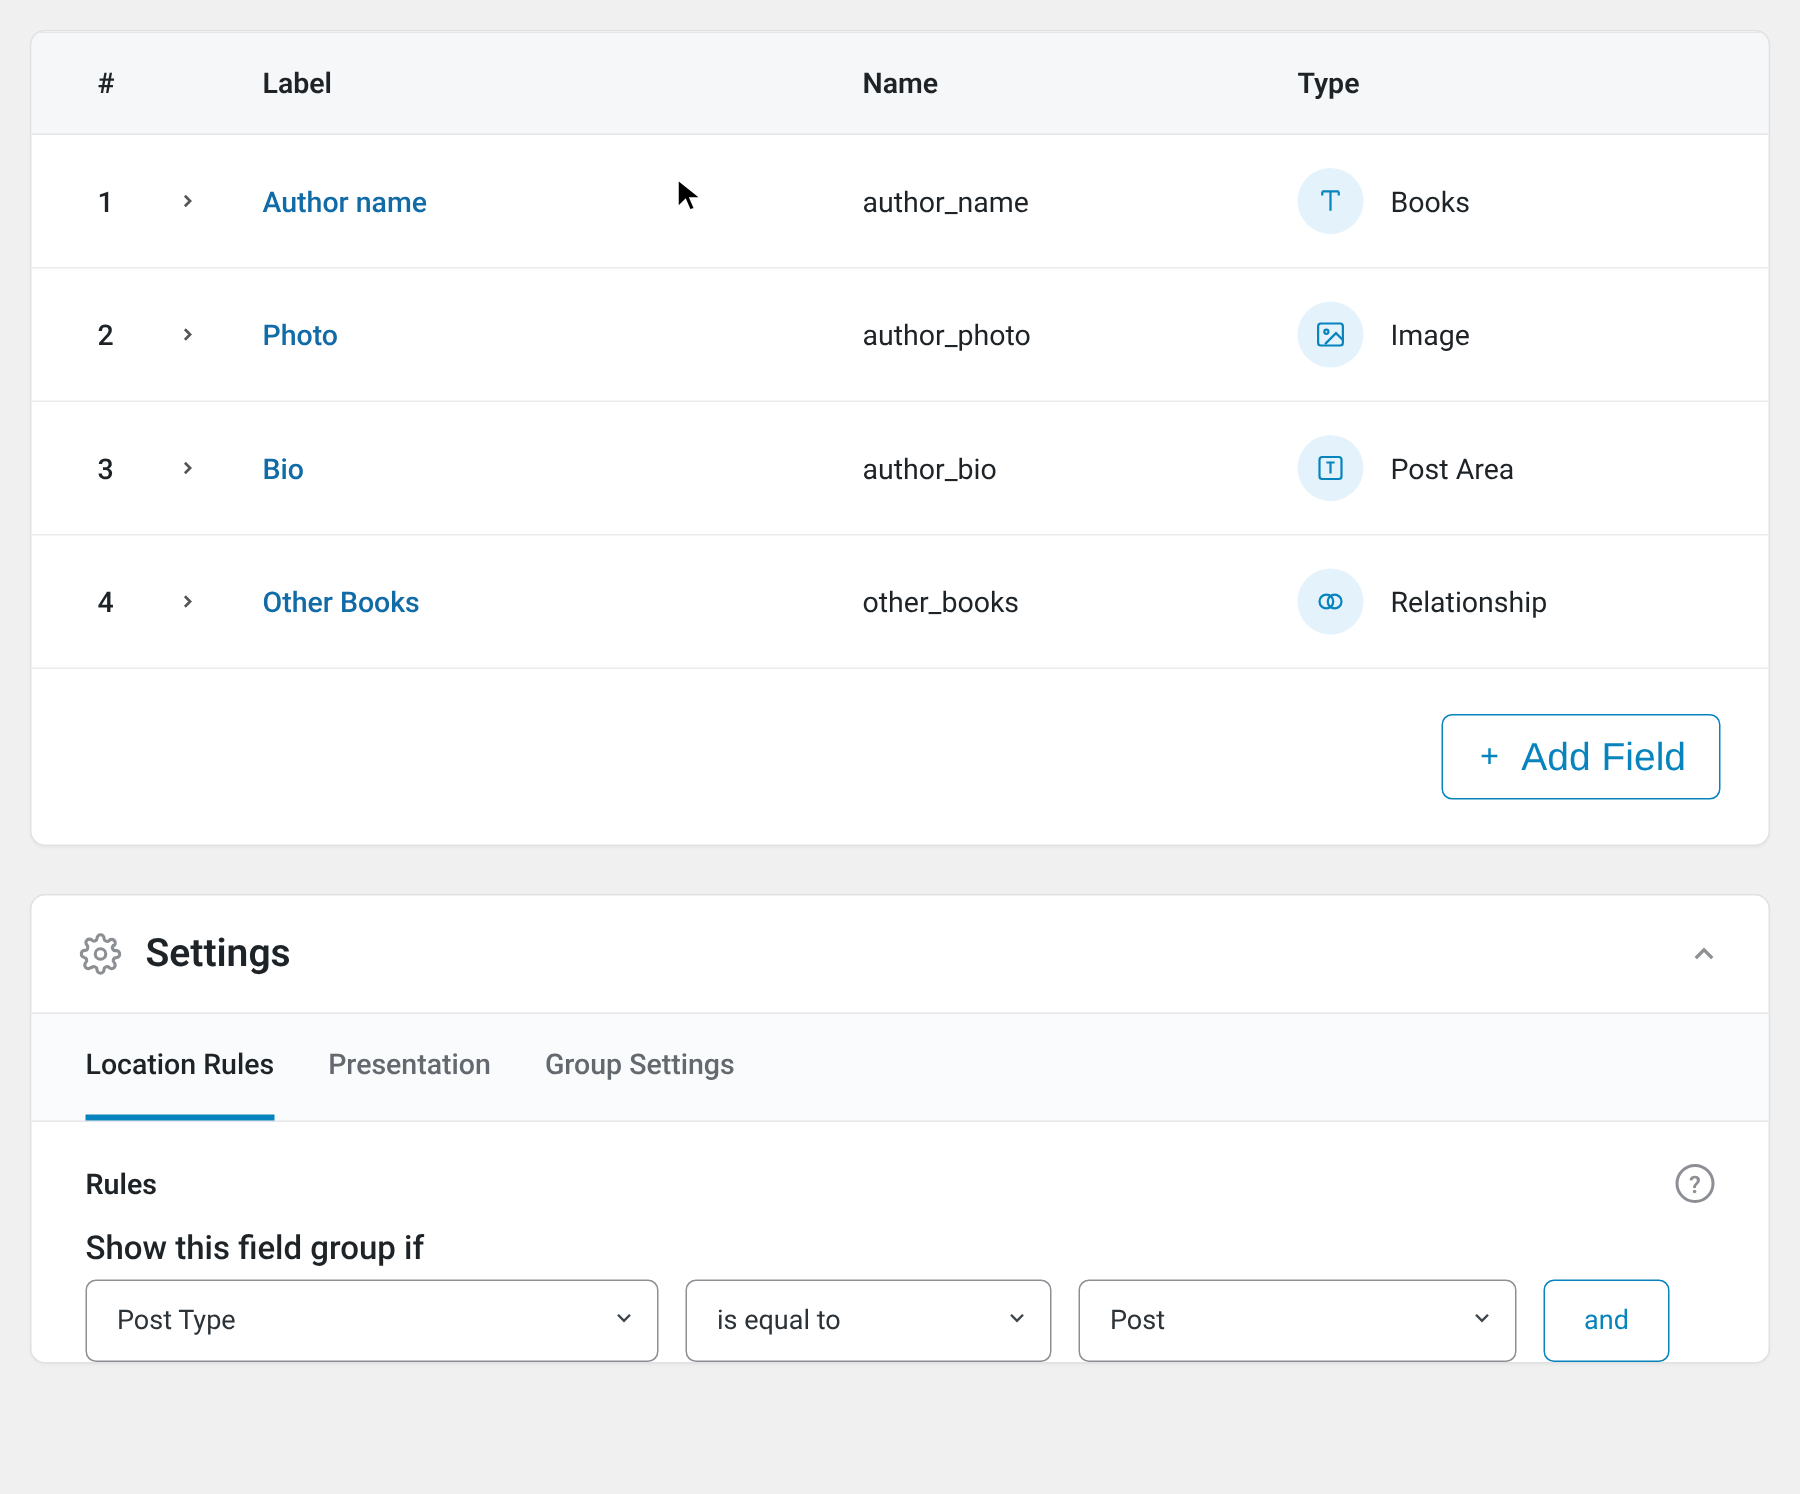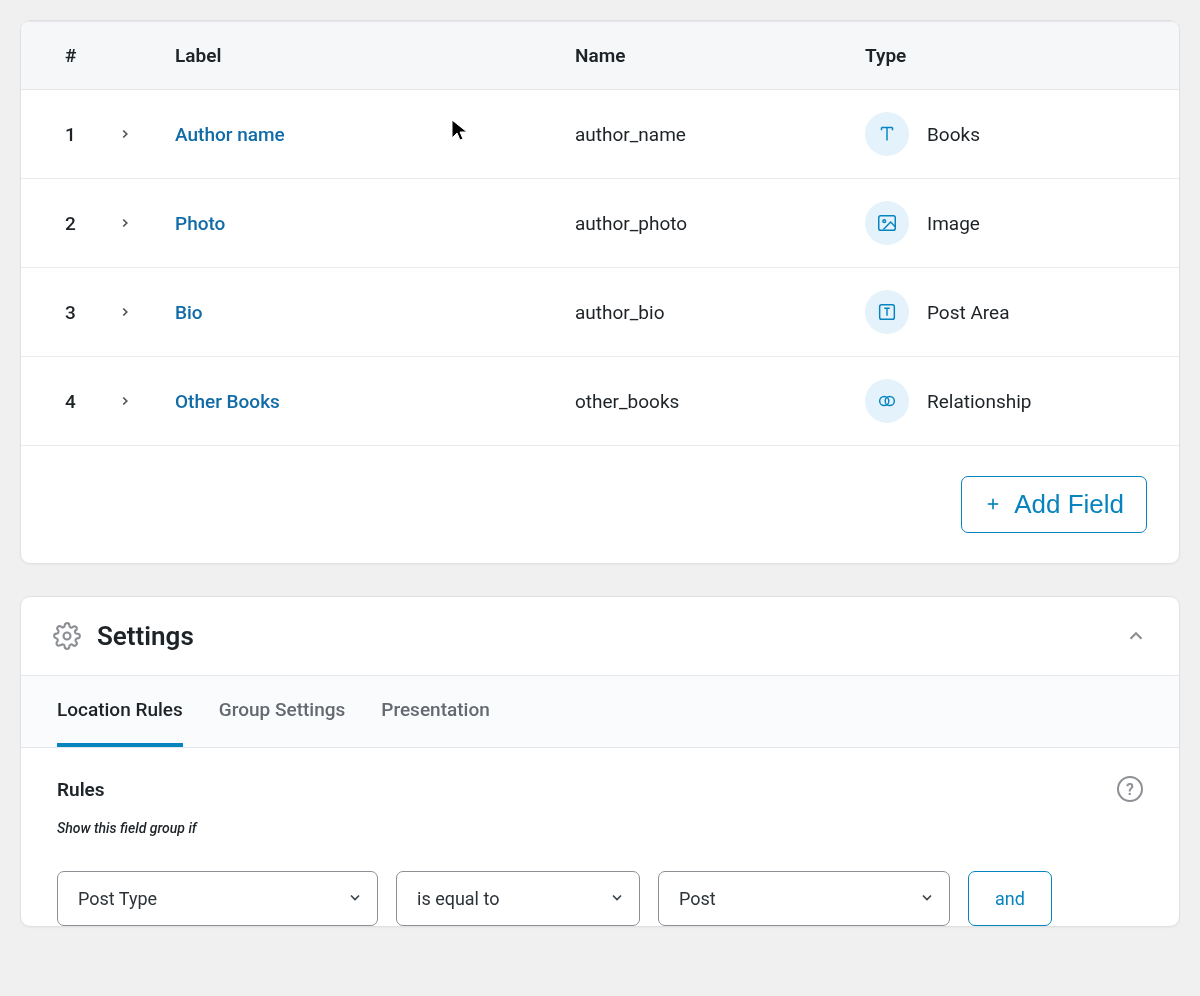--- a/index.html
+++ b/index.html
@@ -130,42 +130,41 @@
   .help-circle {
     width: 26px; height: 26px;
     border: 2px solid #8c8f94;
     border-radius: 50%;
     color: #8c8f94;
     display: flex; align-items: center; justify-content: center;
     font-size: 16px;
     font-weight: 600;
   }
   .rules-sub {
-    font-size: 14px;
+    font-size: 22px;
     font-weight: 500;
-    margin-bottom: 35px;
-    font-style: italic;
+    margin-bottom: 8px;
   }
   .rule-row {
     display: flex;
     gap: 18px;
     align-items: stretch;
   }
   .select-box {
     border: 1px solid #8c8f94;
     border-radius: 7px;
     padding: 14px 44px 14px 20px;
     font-size: 18px;
     background: #fff;
     position: relative;
     display:flex;
     align-items:center;
     color:#2c3338;
   }
-  .select-box.wide { width: 321px; text-align: right; }
+  .select-box.wide { width: 382px; text-align: right; }
   .select-box.mid  { width: 244px; }
   .select-box.nar  { width: 292px; }
   .select-box .chev {
     position: absolute; right: 14px; top: 50%; transform: translateY(-50%);
     color: #3c434a;
   }
   .and-btn {
     border: 1.5px solid #0783be;
     color: #0783be;
     border-radius: 7px;
@@ -304,22 +303,22 @@
     <div class="panel-title">Settings</div>
     <span class="collapse">
       <svg width="22" height="22" viewBox="0 0 24 24" fill="none" stroke="currentColor" stroke-width="2.4">
           <polyline points="6 15 12 9 18 15"></polyline>
         </svg>
     </span>
   </div>
 
   <div class="tabs">
     <div class="tab active">Location Rules</div>
+    <div class="tab">Presentation</div>
     <div class="tab">Group Settings</div>
-    <div class="tab">Presentation</div>
   </div>
 
   <div class="rules-section">
     <div class="rules-header">
       <div class="rules-title">Rules</div>
       <div class="help-circle">?</div>
     </div>
     <div class="rules-sub">Show this field group if</div>
 
     <div class="rule-row">

